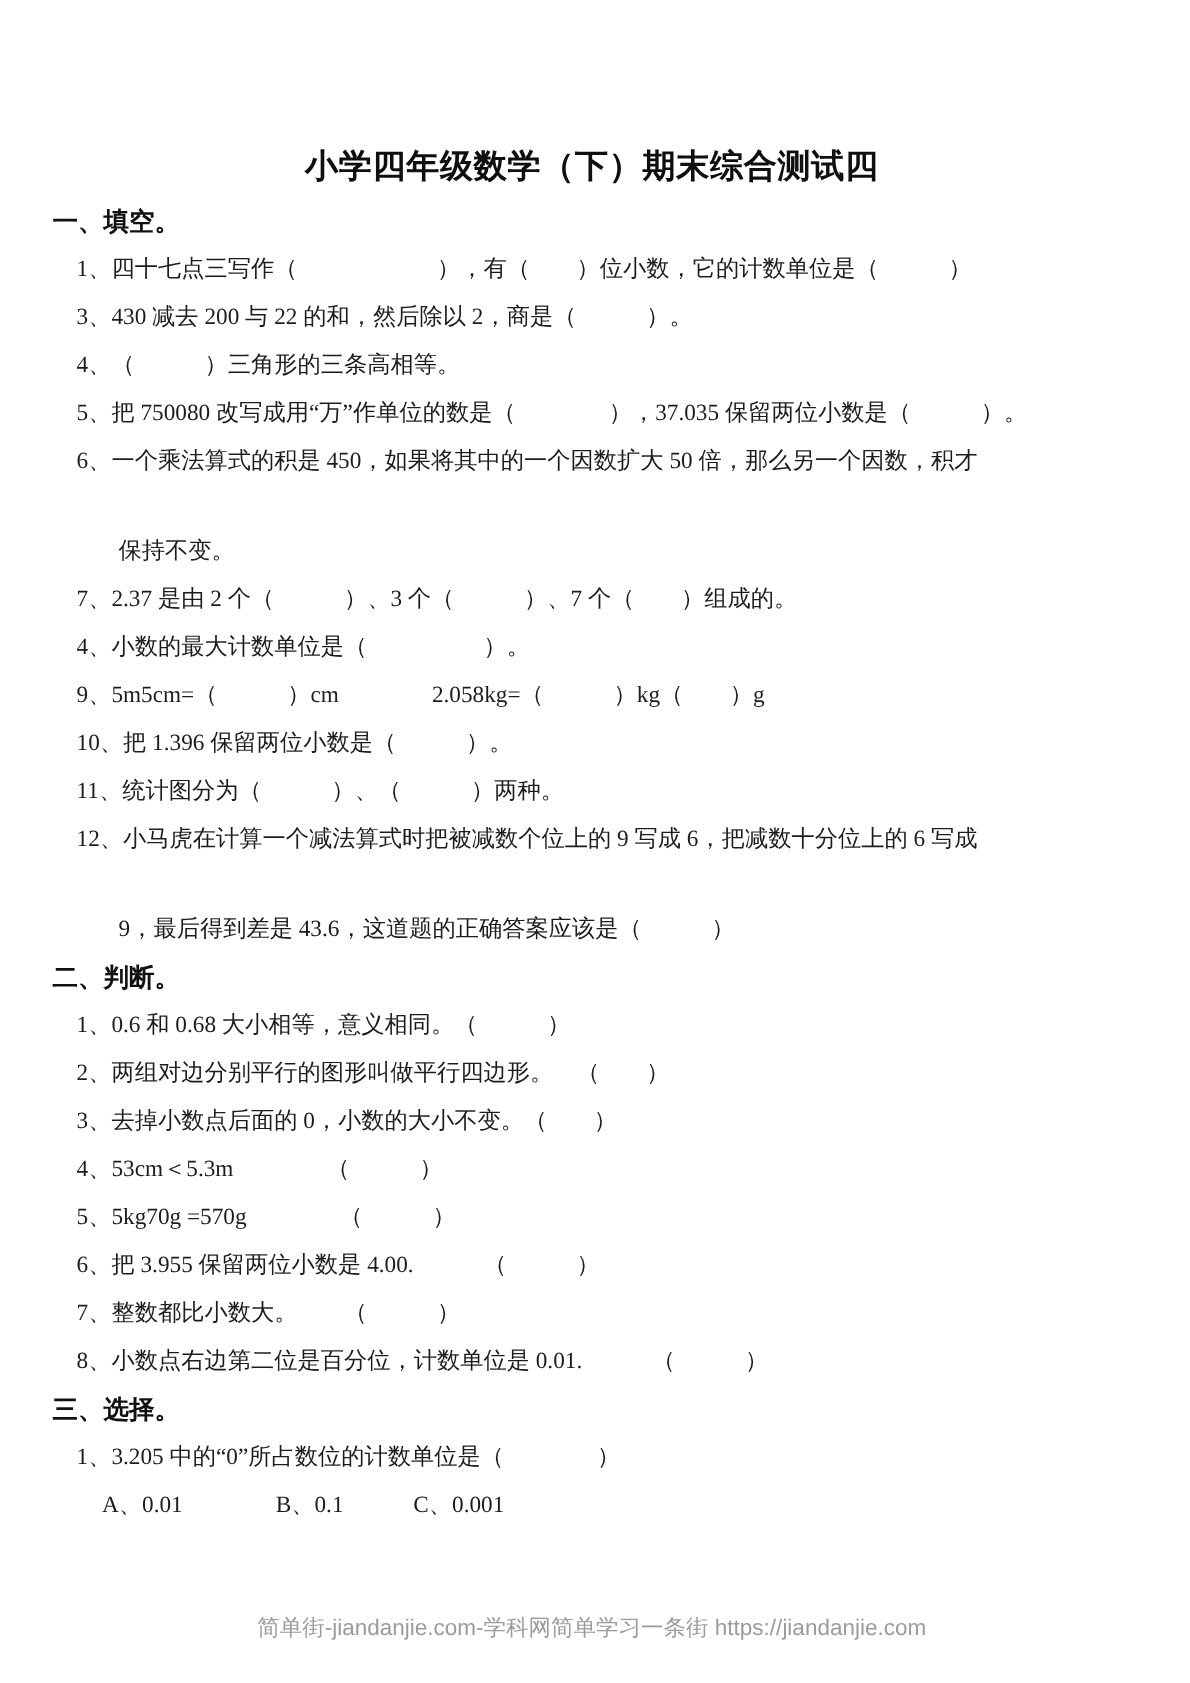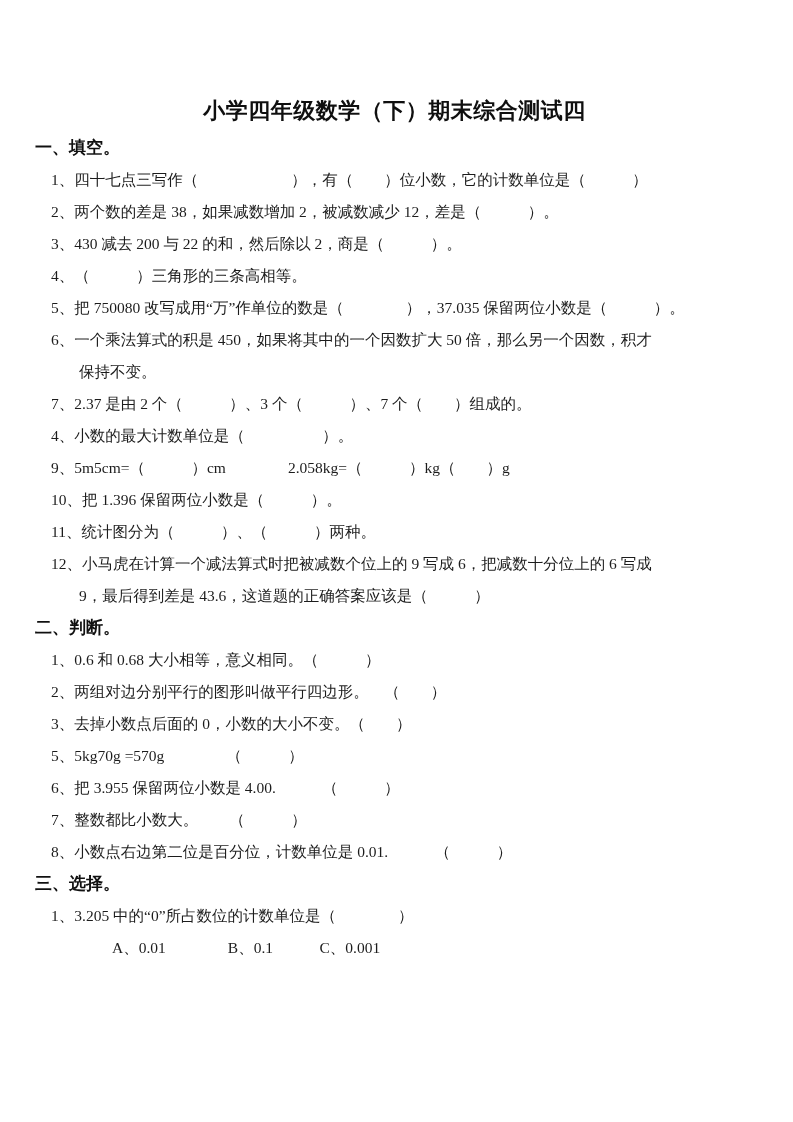--- a/index.html
+++ b/index.html
@@ -37,23 +37,24 @@
     margin: 0;
     padding-left: 51px;
     line-height: 32px;
     font-family: "Liberation Serif", "DejaVu Serif", serif;
     font-size: 15.5px;
     color: #1c1c1c;
     white-space: pre;
   }
   .cont {
     padding-left: 79px;
+    margin-top: 28px;
   }
   .options {
-    padding-left: 112px;
+    padding-left: 68px;
   }
   .footer {
     position: absolute;
     left: 0;
     right: 0;
     bottom: 27px;
     text-align: center;
     font-family: "Liberation Sans", "DejaVu Sans", sans-serif;
     font-size: 15px;
     color: #9b9b9b;
@@ -62,46 +63,47 @@
 </head>
 <body>
 
 <div class="page">
 
   <h1 class="title">小学四年级数学（下）期末综合测试四</h1>
 
   <section>
     <h2 class="sec-heading">一、填空。</h2>
     <p class="q-line">1、四十七点三写作（　　　　　　），有（　　）位小数，它的计数单位是（　　　）</p>
-    <p class="q-line">2、两个数的差是 38，如果减数增加 2，被减数减少 12，差是（　　　）。</p>
     <p class="q-line">3、430 减去 200 与 22 的和，然后除以 2，商是（　　　）。</p>
     <p class="q-line">4、（　　　）三角形的三条高相等。</p>
     <p class="q-line">5、把 750080 改写成用“万”作单位的数是（　　　　），37.035 保留两位小数是（　　　）。</p>
     <p class="q-line">6、一个乘法算式的积是 450，如果将其中的一个因数扩大 50 倍，那么另一个因数，积才</p>
     <p class="q-line cont">保持不变。</p>
     <p class="q-line">7、2.37 是由 2 个（　　　）、3 个（　　　）、7 个（　　）组成的。</p>
     <p class="q-line">4、小数的最大计数单位是（　　　　　）。</p>
     <p class="q-line">9、5m5cm=（　　　）cm　　　　2.058kg=（　　　）kg（　　）g</p>
     <p class="q-line">10、把 1.396 保留两位小数是（　　　）。</p>
     <p class="q-line">11、统计图分为（　　　）、（　　　）两种。</p>
     <p class="q-line">12、小马虎在计算一个减法算式时把被减数个位上的 9 写成 6，把减数十分位上的 6 写成</p>
     <p class="q-line cont">9，最后得到差是 43.6，这道题的正确答案应该是（　　　）</p>
   </section>
 
   <section>
     <h2 class="sec-heading">二、判断。</h2>
     <p class="q-line">1、0.6 和 0.68 大小相等，意义相同。（　　　）</p>
     <p class="q-line">2、两组对边分别平行的图形叫做平行四边形。　（　　）</p>
     <p class="q-line">3、去掉小数点后面的 0，小数的大小不变。（　　）</p>
+    <p class="q-line">4、53cm＜5.3m　　　　（　　　）</p>
     <p class="q-line">5、5kg70g =570g　　　　（　　　）</p>
     <p class="q-line">6、把 3.955 保留两位小数是 4.00.　　　（　　　）</p>
     <p class="q-line">7、整数都比小数大。　　（　　　）</p>
     <p class="q-line">8、小数点右边第二位是百分位，计数单位是 0.01.　　　（　　　）</p>
   </section>
 
   <section>
     <h2 class="sec-heading">三、选择。</h2>
     <p class="q-line">1、3.205 中的“0”所占数位的计数单位是（　　　　）</p>
     <p class="q-line options">A、0.01　　　　B、0.1　　　C、0.001</p>
   </section>
 
+  <div class="footer">简单街-jiandanjie.com-学科网简单学习一条街 https://jiandanjie.com</div>
 
 </div>
 
 </body></html>

